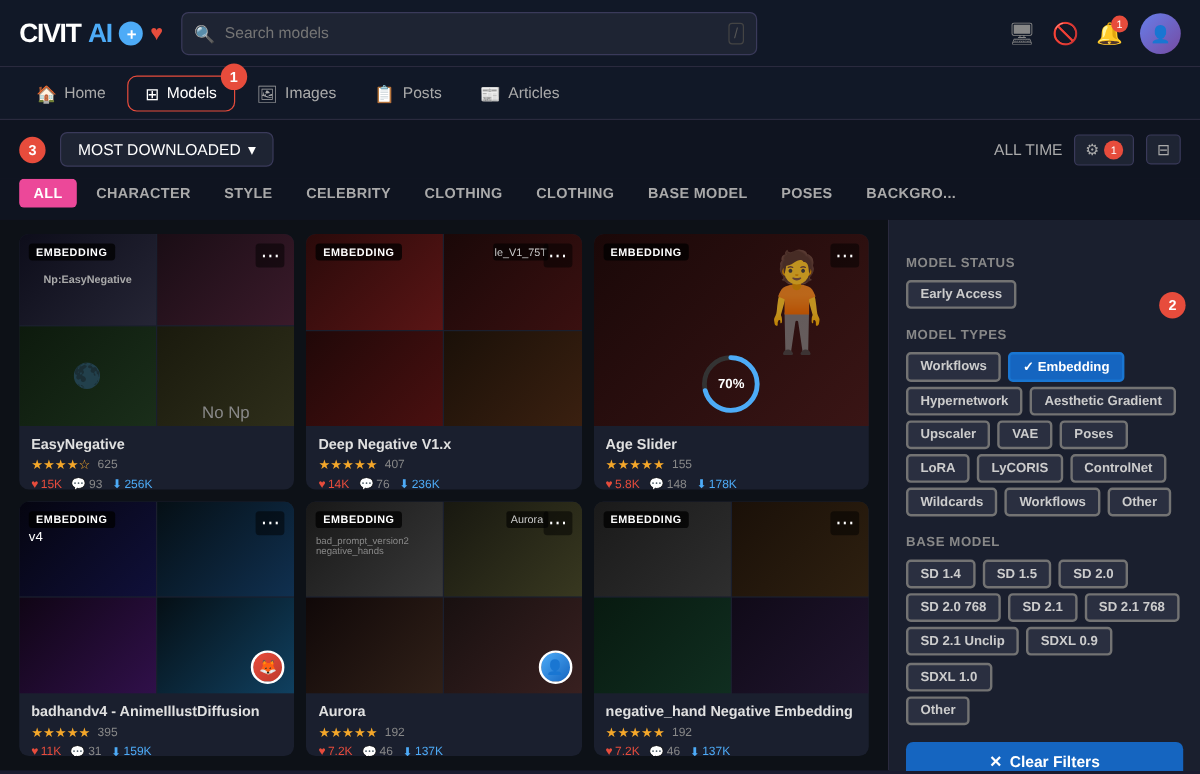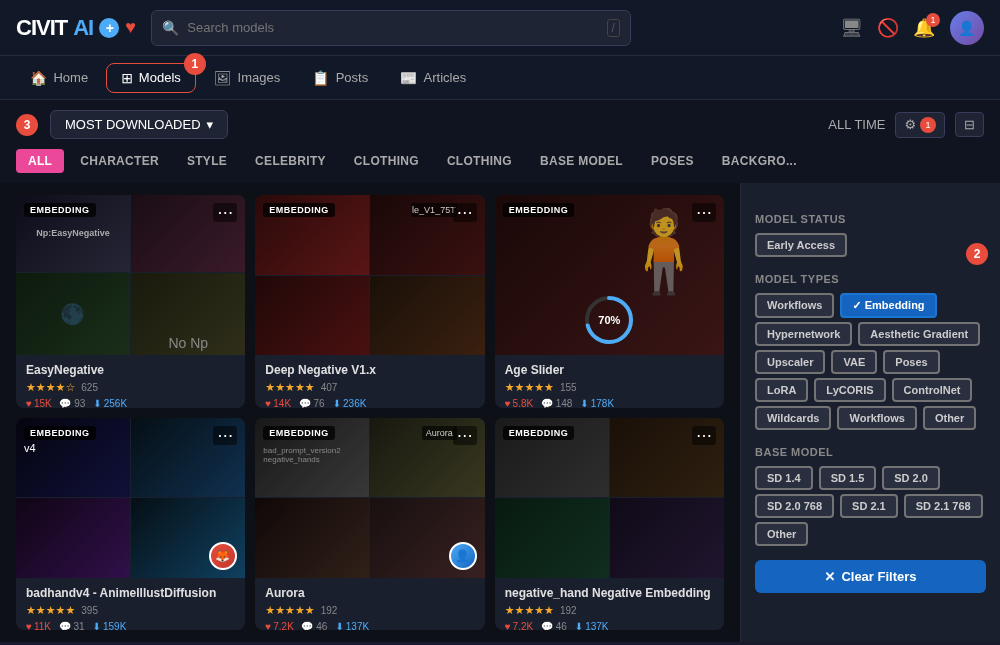--- a/index.html
+++ b/index.html
@@ -730,20 +730,25 @@
       <div class="filter-chip">SD 1.4</div>
       <div class="filter-chip">SD 1.5</div>
       <div class="filter-chip">SD 2.0</div>
     </div>
     <div class="filter-chip-row">
       <div class="filter-chip">SD 2.0 768</div>
       <div class="filter-chip">SD 2.1</div>
       <div class="filter-chip">SD 2.1 768</div>
     </div>
     <div class="filter-chip-row">
+      <div class="filter-chip">SD 2.1 Unclip</div>
+      <div class="filter-chip">SDXL 0.9</div>
+      <div class="filter-chip">SDXL 1.0</div>
+    </div>
+    <div class="filter-chip-row">
       <div class="filter-chip">Other</div>
     </div>
 
     <button class="clear-btn">
       <span>✕</span>
       <span>Clear Filters</span>
     </button>
   </div>
 </div>
 

